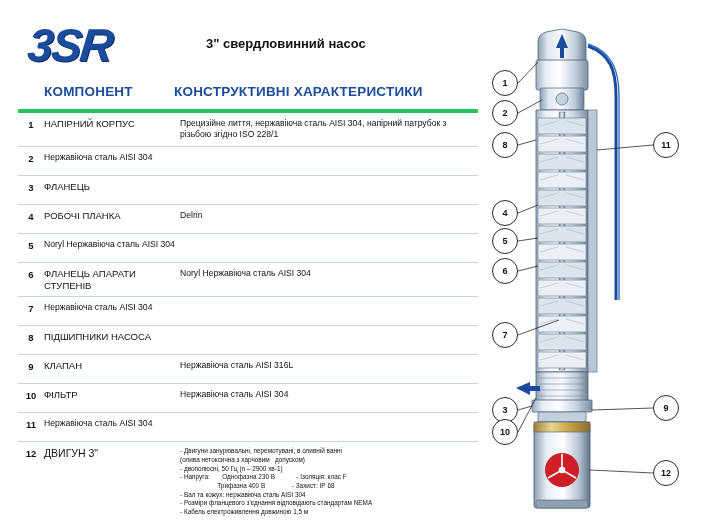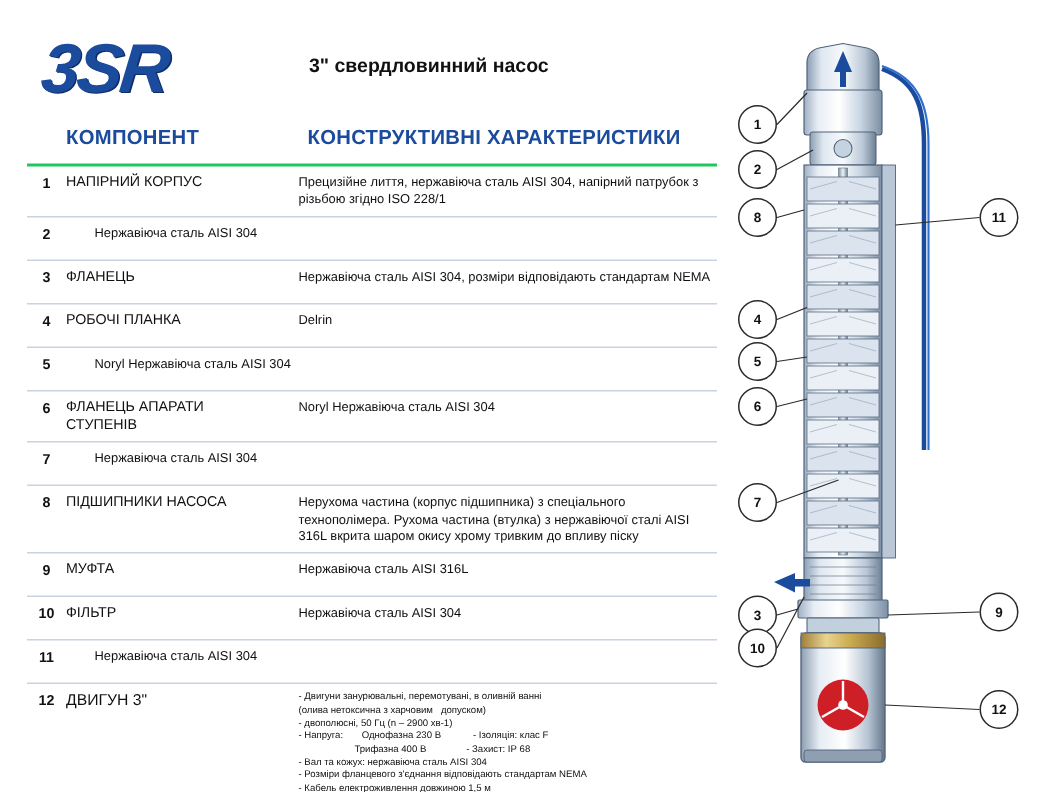--- a/index.html
+++ b/index.html
@@ -29,43 +29,43 @@
     font-size:13px;font-weight:bold;color:#111;
   }
 
   
   .tbl{
     position:absolute;left:18px;top:84px;width:460px;
   }
   .thead{
     display:flex;align-items:flex-start;
     padding-bottom:10px;
-    border-bottom:2px solid #22c55e;
+    border-bottom:4px solid #22c55e;
   }
   .th-num{width:26px;}
   .th-comp{width:130px;font-size:13.5px;font-weight:bold;color:#1b4b9c;letter-spacing:.2px;}
-  .th-char{flex:1;font-size:13.5px;font-weight:bold;color:#1b4b9c;letter-spacing:.2px;margin-left:31px;}
+  .th-char{flex:1;font-size:13.5px;font-weight:bold;color:#1b4b9c;letter-spacing:.2px;}
 
   .row{
     display:flex;align-items:flex-start;
     border-bottom:1px solid #c9d3e2;
     padding:5px 0 5px 0;
     min-height:18px;
   }
   .row:last-child{border-bottom:none;}
   .c-num{
     width:26px;font-size:9.5px;font-weight:bold;color:#111;
     padding-top:1px;text-align:center;
   }
   .c-name{
     width:132px;font-size:9.5px;font-weight:normal;color:#111;
     line-height:1.25;padding-right:4px;
   }
   .c-desc{
-    flex:1;font-size:8.6px;color:#111;line-height:1.32;margin-left:19px;
+    flex:1;font-size:8.6px;color:#111;line-height:1.32;
   }
   .small-list{font-size:6.4px;line-height:1.35;color:#111;}
   .small-list div{white-space:pre;}
   .motorrow .c-name{font-size:10.5px;}
 
   
   .diagram{position:absolute;left:470px;top:0;width:234px;height:528px;}
   .callout{
     position:absolute;width:26px;height:26px;border-radius:50%;
     border:1px solid #2a2a2a;background:#fff;
@@ -97,21 +97,20 @@
     </div>
 
     <div class="row">
       <div class="c-num">2</div>
       <div class="c-desc">Нержавіюча сталь AISI 304</div>
     </div>
 
     <div class="row">
       <div class="c-num">3</div>
       <div class="c-name">ФЛАНЕЦЬ</div>
-      <div class="c-desc">Нержавіюча сталь AISI 304, розміри відповідають стандартам NEMA</div>
     </div>
 
     <div class="row">
       <div class="c-num">4</div>
       <div class="c-name">РОБОЧІ ПЛАНКА</div>
       <div class="c-desc">Delrin</div>
     </div>
 
     <div class="row">
       <div class="c-num">5</div>
@@ -125,26 +124,25 @@
     </div>
 
     <div class="row">
       <div class="c-num">7</div>
       <div class="c-desc">Нержавіюча сталь AISI 304</div>
     </div>
 
     <div class="row">
       <div class="c-num">8</div>
       <div class="c-name">ПІДШИПНИКИ НАСОСА</div>
-      <div class="c-desc">Нерухома частина (корпус підшипника) з   спеціального технополімера. Рухома частина  (втулка) з нержавіючої  сталі AISI 316L вкрита   шаром окису хрому тривким до впливу піску</div>
     </div>
 
     <div class="row">
       <div class="c-num">9</div>
-      <div class="c-name">МУФТА</div>
+      <div class="c-name">КЛАПАН</div>
       <div class="c-desc">Нержавіюча сталь AISI 316L</div>
     </div>
 
     <div class="row">
       <div class="c-num">10</div>
       <div class="c-name">ФІЛЬТР</div>
       <div class="c-desc">Нержавіюча сталь AISI 304</div>
     </div>
 
     <div class="row">

